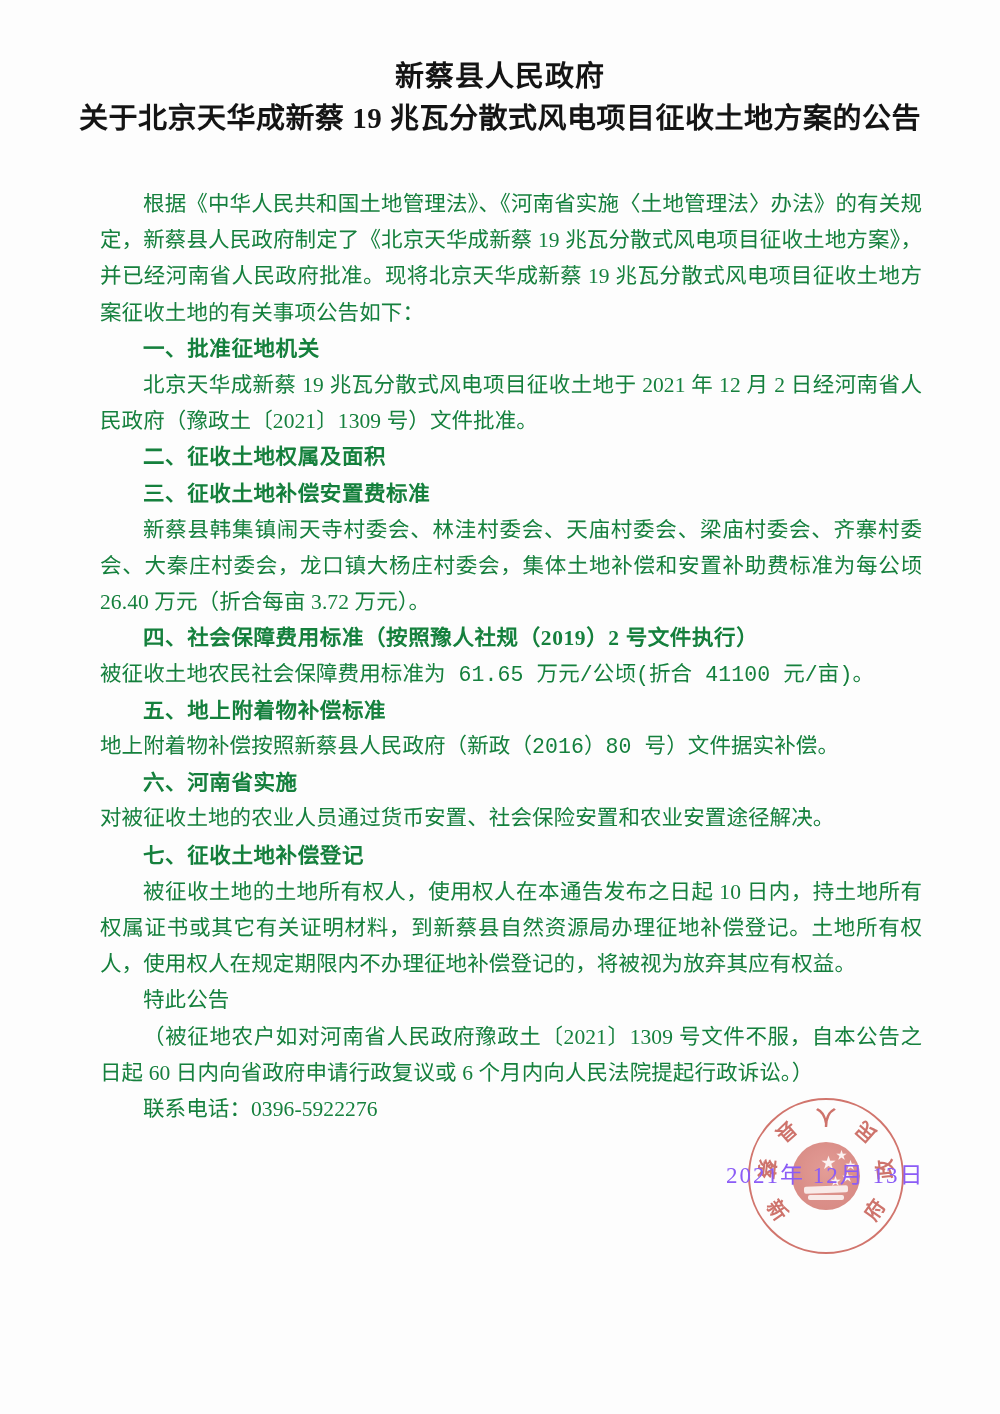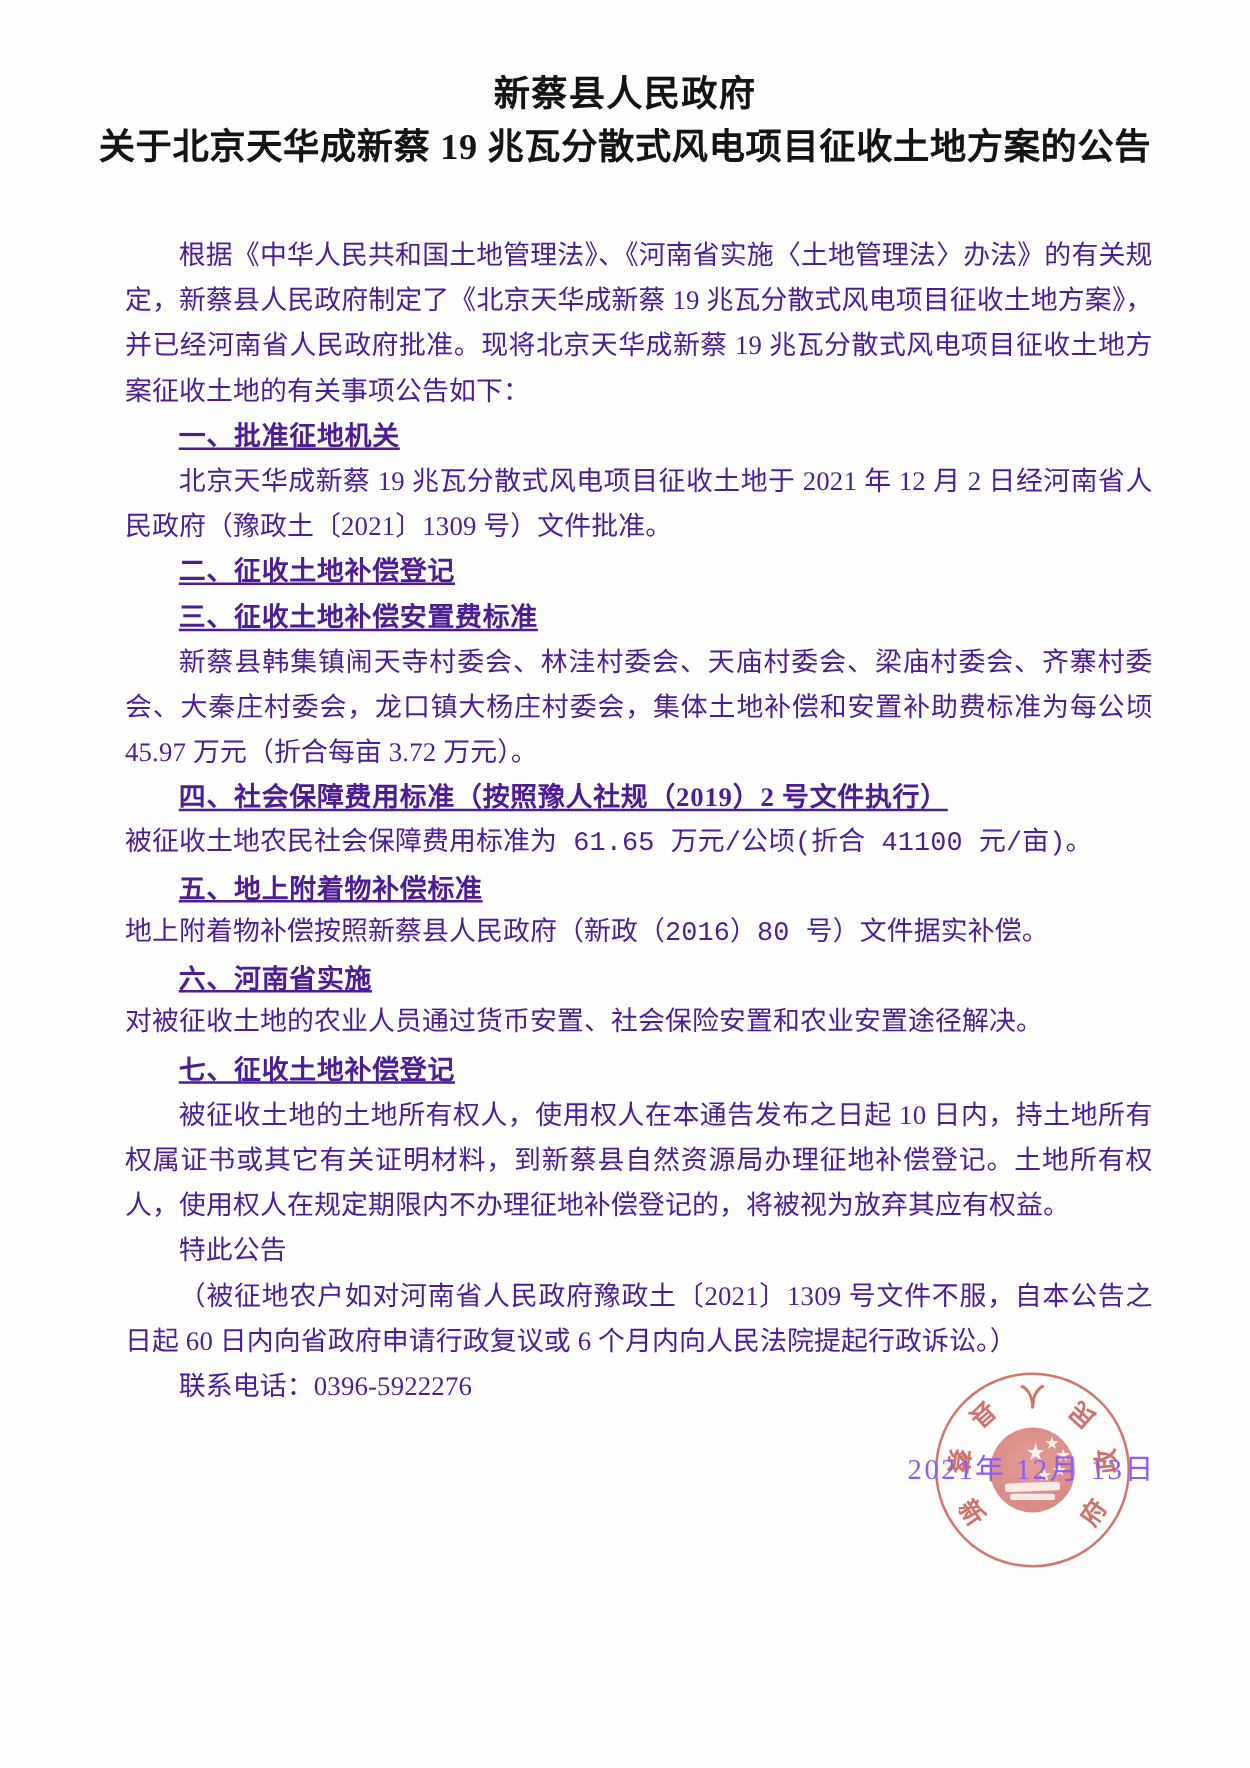--- a/index.html
+++ b/index.html
@@ -50,30 +50,29 @@
     margin: 0;
     padding: 46px 78px 0 100px;
   }
   p {
     margin: 0;
     font-size: 21.5px;
     line-height: 36.2px;
     text-align: justify;
     text-justify: inter-ideograph;
     letter-spacing: 0.1px;
-    color: #4c1d95;
+    color: #15803d;
   }
   p.indent {
     text-indent: 2em;
   }
   p.heading {
     text-indent: 2em;
     font-weight: bold;
     letter-spacing: 0.6px;
-    text-decoration: underline;
   }
   p.flush {
     text-indent: 0;
     font-family: Liberation Mono, monospace;
   }
 
   
   .seal-area {
     position: absolute;
     left: 0;
@@ -172,24 +171,24 @@
     <div class="title-line-2">关于北京天华成新蔡 19 兆瓦分散式风电项目征收土地方案的公告</div>
   </div>
 
   <div class="body-area">
 
     <p class="indent">根据《中华人民共和国土地管理法》、《河南省实施〈土地管理法〉办法》的有关规定，新蔡县人民政府制定了《北京天华成新蔡 19 兆瓦分散式风电项目征收土地方案》，并已经河南省人民政府批准。现将北京天华成新蔡 19 兆瓦分散式风电项目征收土地方案征收土地的有关事项公告如下：</p>
 
     <p class="heading">一、批准征地机关</p>
     <p class="indent">北京天华成新蔡 19 兆瓦分散式风电项目征收土地于 2021 年 12 月 2 日经河南省人民政府（豫政土〔2021〕1309 号）文件批准。</p>
 
-    <p class="heading">二、征收土地补偿登记</p>
+    <p class="heading">二、征收土地权属及面积</p>
 
     <p class="heading">三、征收土地补偿安置费标准</p>
-    <p class="indent">新蔡县韩集镇闹天寺村委会、林洼村委会、天庙村委会、梁庙村委会、齐寨村委会、大秦庄村委会，龙口镇大杨庄村委会，集体土地补偿和安置补助费标准为每公顷 45.97 万元（折合每亩 3.72 万元）。</p>
+    <p class="indent">新蔡县韩集镇闹天寺村委会、林洼村委会、天庙村委会、梁庙村委会、齐寨村委会、大秦庄村委会，龙口镇大杨庄村委会，集体土地补偿和安置补助费标准为每公顷 26.40 万元（折合每亩 3.72 万元）。</p>
 
     <p class="heading">四、社会保障费用标准（按照豫人社规（2019）2 号文件执行）</p>
     <p class="flush">被征收土地农民社会保障费用标准为 61.65 万元/公顷(折合 41100 元/亩)。</p>
 
     <p class="heading">五、地上附着物补偿标准</p>
     <p class="flush">地上附着物补偿按照新蔡县人民政府（新政（2016）80 号）文件据实补偿。</p>
 
     <p class="heading">六、河南省实施</p>
     <p class="flush">对被征收土地的农业人员通过货币安置、社会保险安置和农业安置途径解决。</p>
 

